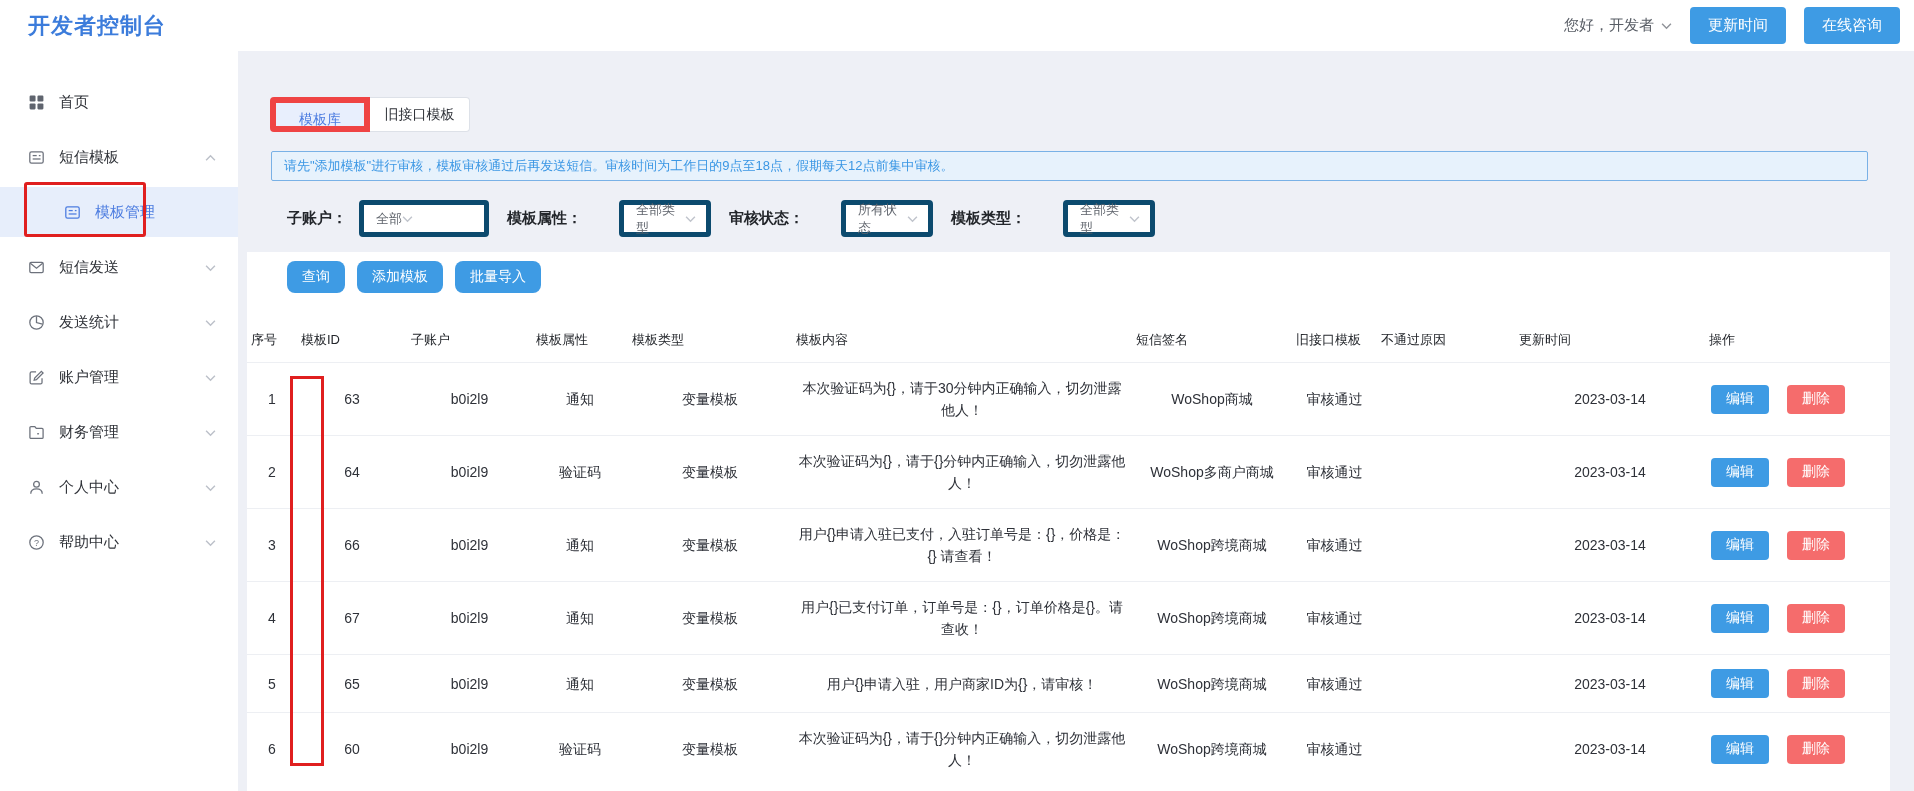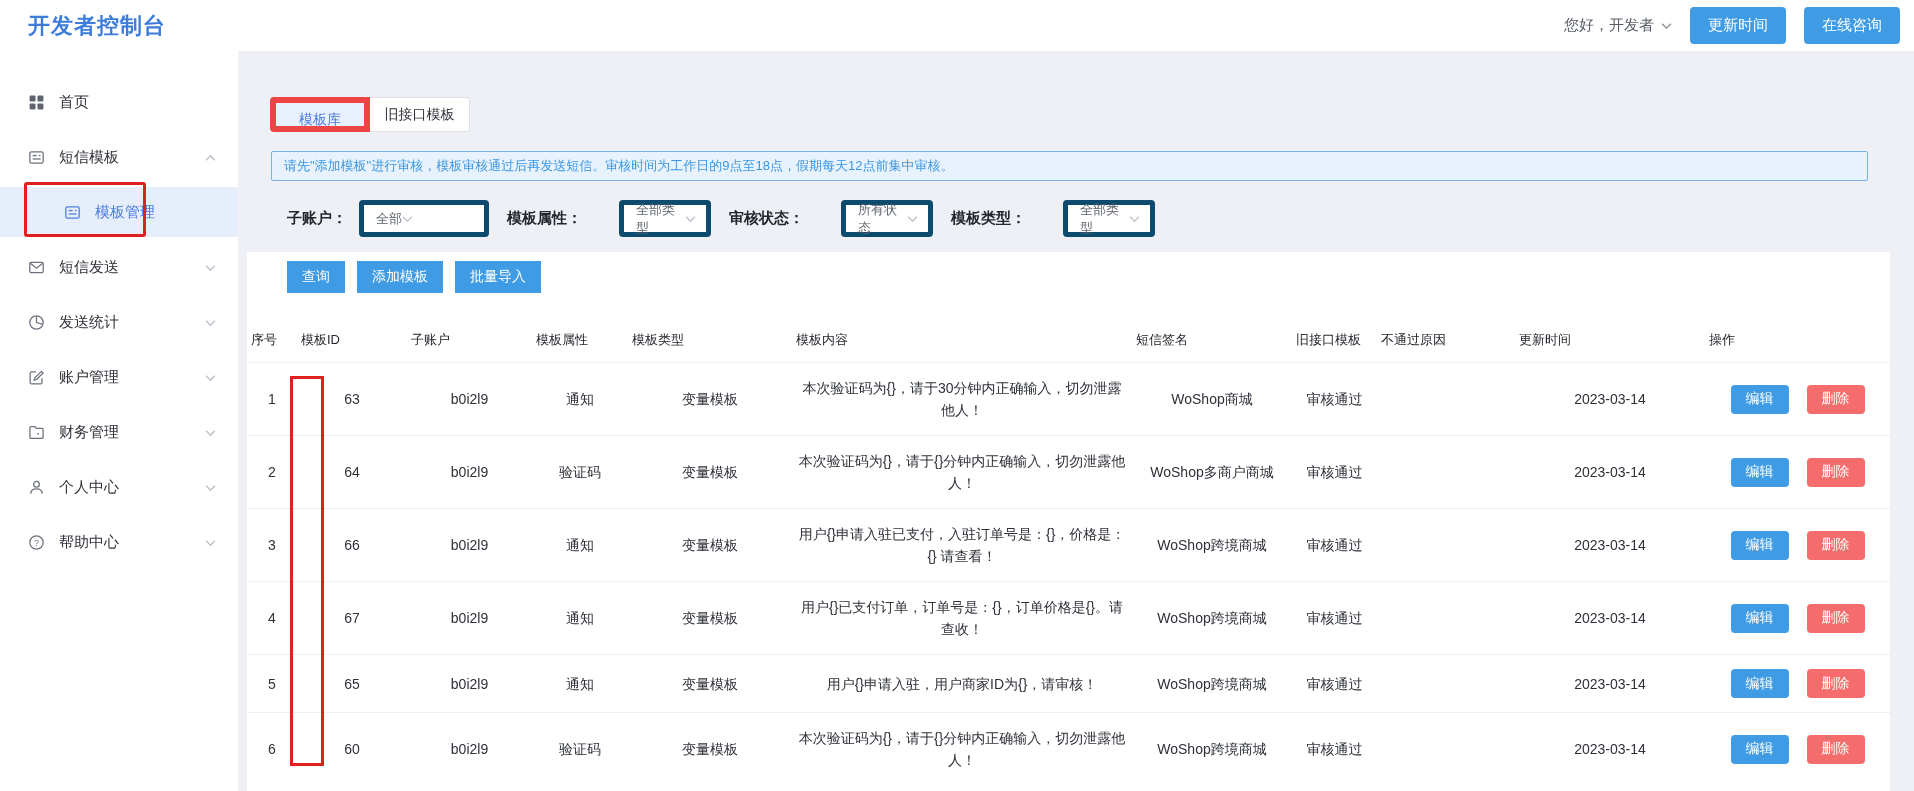--- a/index.html
+++ b/index.html
@@ -31,27 +31,27 @@
   .tab:last-child { border-radius:0 4px 4px 0; border-left:none; }
   .tab.active { background:#e8effd; border:6px solid #ef4444; color:#4c7ce0; }
   .notice { position:absolute; left:33px; top:100px; width:1597px; height:30px; background:#e7f2fc; border:1px solid #79b1e6; border-radius:2px; color:#3b97e4; font-size:13px; line-height:28px; padding-left:12px; white-space:nowrap; overflow:hidden; }
   .filters { position:absolute; left:49px; top:149px; height:37px; display:flex; align-items:center; }
   .f-label { font-size:15px; font-weight:600; color:#23262b; margin-right:12px; white-space:nowrap; }
   .select { height:37px; background:#fff; border:5px solid #0c4a6e; border-radius:4px; display:flex; align-items:center; padding:0 10px 0 12px; font-size:13px; color:#5f646c; cursor:pointer; margin-right:18px; }
   .sel-wide { width:130px; } .sel-sm { width:92px;margin-left:25px; }
   .select .chev { color:#c0c4cc; display:flex; }
   .card { position:absolute; left:9px; top:201px; width:1643px; bottom:0; background:#fff; }
   .action-row { position:absolute; left:40px; top:9px; display:flex; gap:12px; }
-  .action-btn { height:32px; padding:0 15px; background:#3E9BE4; color:#fff; border:none; border-radius:0; font-size:14px; cursor:pointer; white-space:nowrap; }
+  .action-btn { height:32px; padding:0 15px; background:#3E9BE4; color:#fff; border:none; border-radius:8px; font-size:14px; cursor:pointer; white-space:nowrap; }
   
   .tbl-wrap { margin-top:66px; }
   table { width:100%; border-collapse:collapse; table-layout:fixed; }
   th { font-size:13px; color:#23262b; font-weight:500; padding:13px 4px; text-align:left; }
   td { font-size:14px; color:#2e3138; text-align:center; padding:14px 6px; border-top:1px solid #edeff3; line-height:22px; word-break:break-all; }
-  .row-btns { display:flex; gap:18px; justify-content:center; }
+  .row-btns { display:flex; gap:18px; }
   .row-btn { width:58px; height:29px; border:none; border-radius:4px; color:#fff; font-size:14px; cursor:pointer; }
   .btn-edit { background:#3E9BE4; } .btn-del { background:#F56C6C; }
   
   .red-box { position:absolute; border:3px solid #e01f1f; z-index:20; pointer-events:none; }
   .red-box-menu { left:24px; top:182px; width:122px; height:55px; border-radius:3px; }
   .red-box-ids { left:290px; top:376px; width:34px; height:390px; }
   svg { display:block; }
 </style>
 </head>
 <body>

